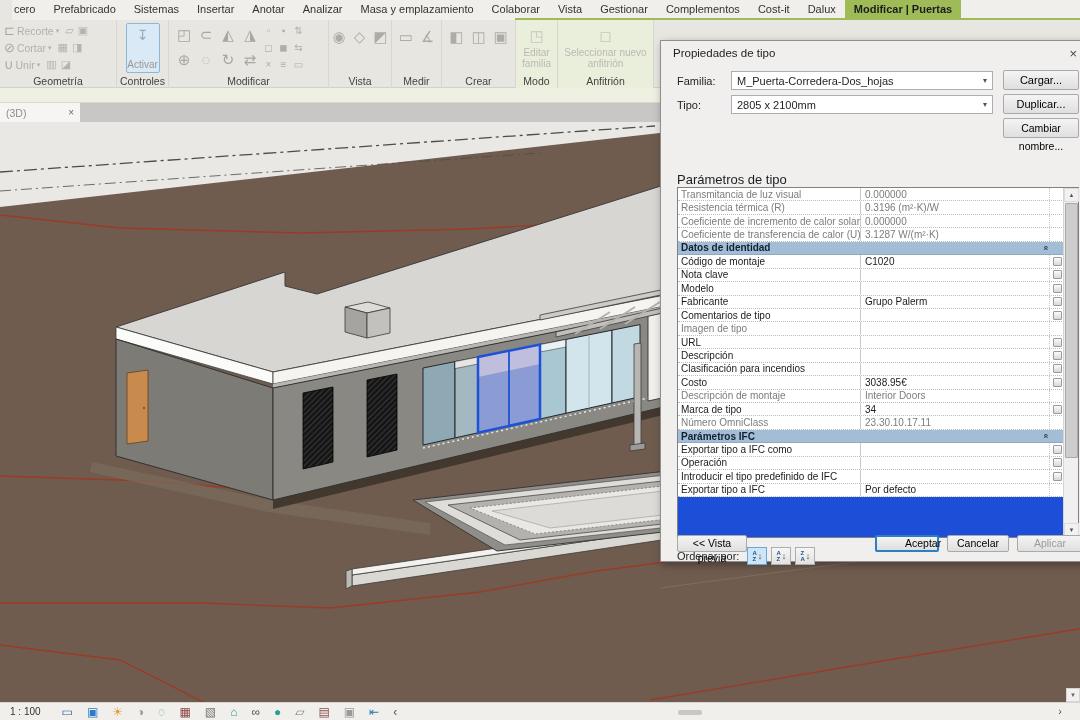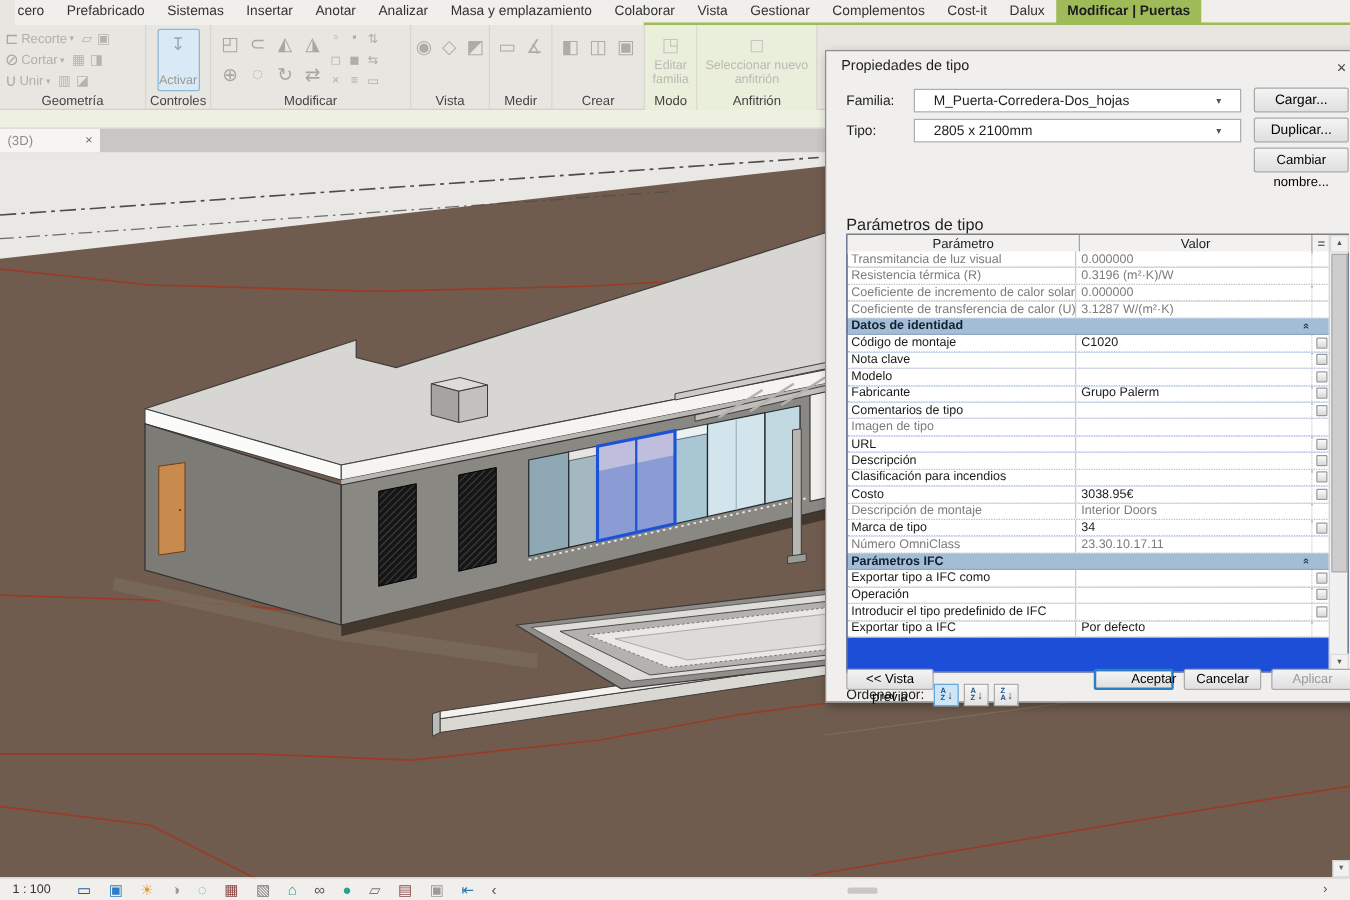--- a/index.html
+++ b/index.html
@@ -51,32 +51,32 @@
   #hthumb { position:absolute; left:678px; top:7px; width:24px; height:5px; background:#c9c7c4; border-radius:2px; }
   #hs-right { position:absolute; right:18px; top:2px; font-size:11px; color:#555; }
 
   
   #dialog { position:absolute; left:660px; top:40px; width:428px; height:522px; background:#f0efee; border:1px solid #8f8f8f; box-shadow:2px 3px 8px rgba(0,0,0,.35); z-index:10; font-size:11px; color:#1e1e1e; }
   #dlg-title { height:24px; display:flex; align-items:center; justify-content:space-between; padding:0 10px 0 12px; }
   #dlg-title .t { font-size:11.5px; color:#1e1e1e; }
   #dlg-title .x { font-size:13px; color:#444; cursor:pointer; }
   .fldrow { position:absolute; left:16px; display:flex; align-items:center; }
   .fldrow .flabel { width:54px; font-size:11px; }
-  .combo { width:262px; height:19px; background:#fff; border:1px solid #abadb3; display:flex; align-items:center; justify-content:space-between; padding:0 15px; font-size:11px; }
+  .combo { width:262px; height:19px; background:#fff; border:1px solid #abadb3; display:flex; align-items:center; justify-content:space-between; padding:0 5px; font-size:11px; }
   .combo .chev { font-size:8px; color:#555; }
   .dlgbtn { position:absolute; left:342px; width:76px; height:20px; background:linear-gradient(#f4f4f4,#dfdfdf); border:1px solid #a9a9a9; border-radius:2px; font-size:11px; text-align:center; line-height:18px; cursor:pointer; }
   #params-label { position:absolute; left:16px; top:131px; font-size:13px; }
 
   
   #ptable { position:absolute; left:16px; top:146px; width:402px; height:351px; border:1px solid #808080; background:#1d4ed8; }
   #thead { display:flex; height:15px; background:#f2f1f0; border-bottom:1px solid #808080; font-size:10.5px; }
   #thead .hp { width:186px; text-align:center; border-right:1px solid #a6a6a6; line-height:14px;}
   #thead .hv { width:186px; text-align:center; border-right:1px solid #a6a6a6; line-height:14px;}
   #thead .he { width:14px; text-align:center; line-height:14px; color:#333; }
-  #tbody { position:absolute; left:0; top:13px; width:386px; height:336px; overflow:hidden; }
+  #tbody { position:absolute; left:0; top:0; width:386px; height:336px; overflow:hidden; }
   .trow { display:flex; height:13.44px; border-bottom:1px dotted #bdbdbd; font-size:10px; align-items:center; background:#fff; cursor:default; }
   .trow .tp { width:183px; padding-left:3px; border-right:1px solid #c9c9c9; overflow:hidden; white-space:nowrap; height:100%; display:flex; align-items:center; }
   .trow .tv { flex:1; padding-left:4px; overflow:hidden; white-space:nowrap; height:100%; display:flex; align-items:center; }
   .trow .tb { width:15px; height:100%; display:flex; align-items:center; justify-content:center; border-left:1px dotted #c9c9c9; }
   .trow.dim .tp, .trow.dim .tv { color:#7c7c7c; }
   .trow.norm .tp, .trow.norm .tv { color:#1a1a1a; }
   .trow.sec { background:#a4bdd6; border-bottom:1px solid #8fa9c4; font-weight:bold; }
   .trow.sec .tp { border-right:none; width:360px; color:#11202f; }
   .trow.sec .tb { border-left:none; }
   .secchev { display:none; }

